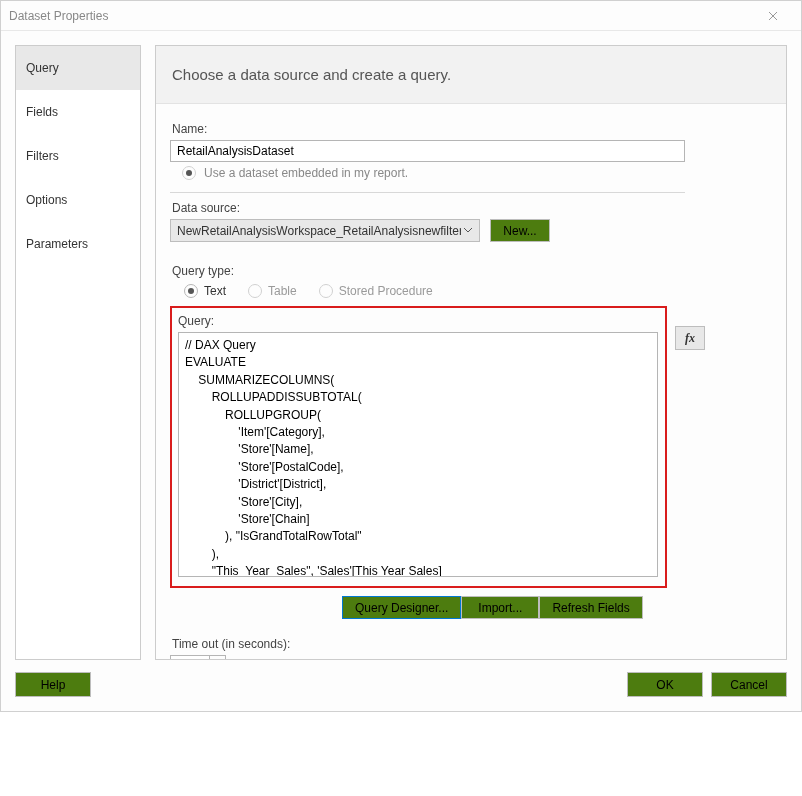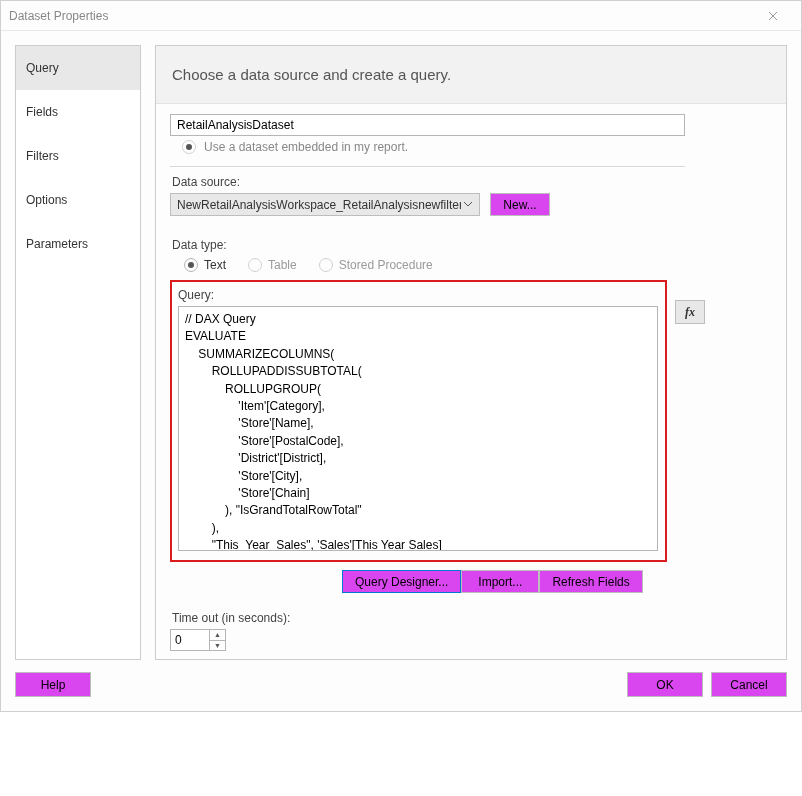--- a/index.html
+++ b/index.html
@@ -107,21 +107,21 @@
     border: 1px solid #bdbdbd;
     display: flex; align-items: center;
     padding: 0 4px 0 6px;
     font-size: 12px;
     overflow: hidden;
     white-space: nowrap;
   }
   .select-box .sel-text { flex: 1; overflow: hidden; text-overflow: clip; }
   .chev { width: 14px; display:flex; align-items:center; justify-content:center; }
   .btn {
-    background: #d946ef;
+    background: #4d7c0f;
     border: 1px solid #bdbdbd;
     height: 23px;
     padding: 0 12px;
     font-size: 12px;
     font-family: inherit;
     display: inline-flex; align-items: center; justify-content: center;
     min-width: 60px;
     cursor: default;
   }
   .btn.primary-outline { border: 1px solid #0078d4; }
@@ -210,20 +210,21 @@
       <div class="sidebar-item"><span>Filters</span></div>
       <div class="sidebar-item"><span>Options</span></div>
       <div class="sidebar-item"><span>Parameters</span></div>
     </div>
 
     <div class="main">
       <div class="section-header">Choose a data source and create a query.</div>
 
       <div class="form-area">
 
+        <div class="field-label">Name:</div>
         <input class="text-input" value="RetailAnalysisDataset" style="">
 
         <div class="radio-row">
           <span class="radio-outline selected disabled"></span>
           <span>Use a dataset embedded in my report.</span>
         </div>
 
         <hr class="hr">
 
         <div class="field-label">Data source:</div>
@@ -234,21 +235,21 @@
               <svg width="8" height="5" viewBox="0 0 8 5">
                   <path d="M0 0 L4 4 L8 0" fill="none" stroke="#555" stroke-width="1"></path>
                 </svg>
             </span>
           </div>
           <button class="btn">
               <span>New...</span>
             </button>
         </div>
 
-        <div class="field-label" style="margin-top:22px">Data type:</div>
+        <div class="field-label" style="margin-top:22px">Query type:</div>
         <div class="radio-opts">
           <label class="radio-opt">
             <span class="radio-outline selected"></span>
             <span>Text</span>
           </label>
           <label class="radio-opt dis">
             <span class="radio-outline disabled"></span>
             <span>Table</span>
           </label>
           <label class="radio-opt dis">

